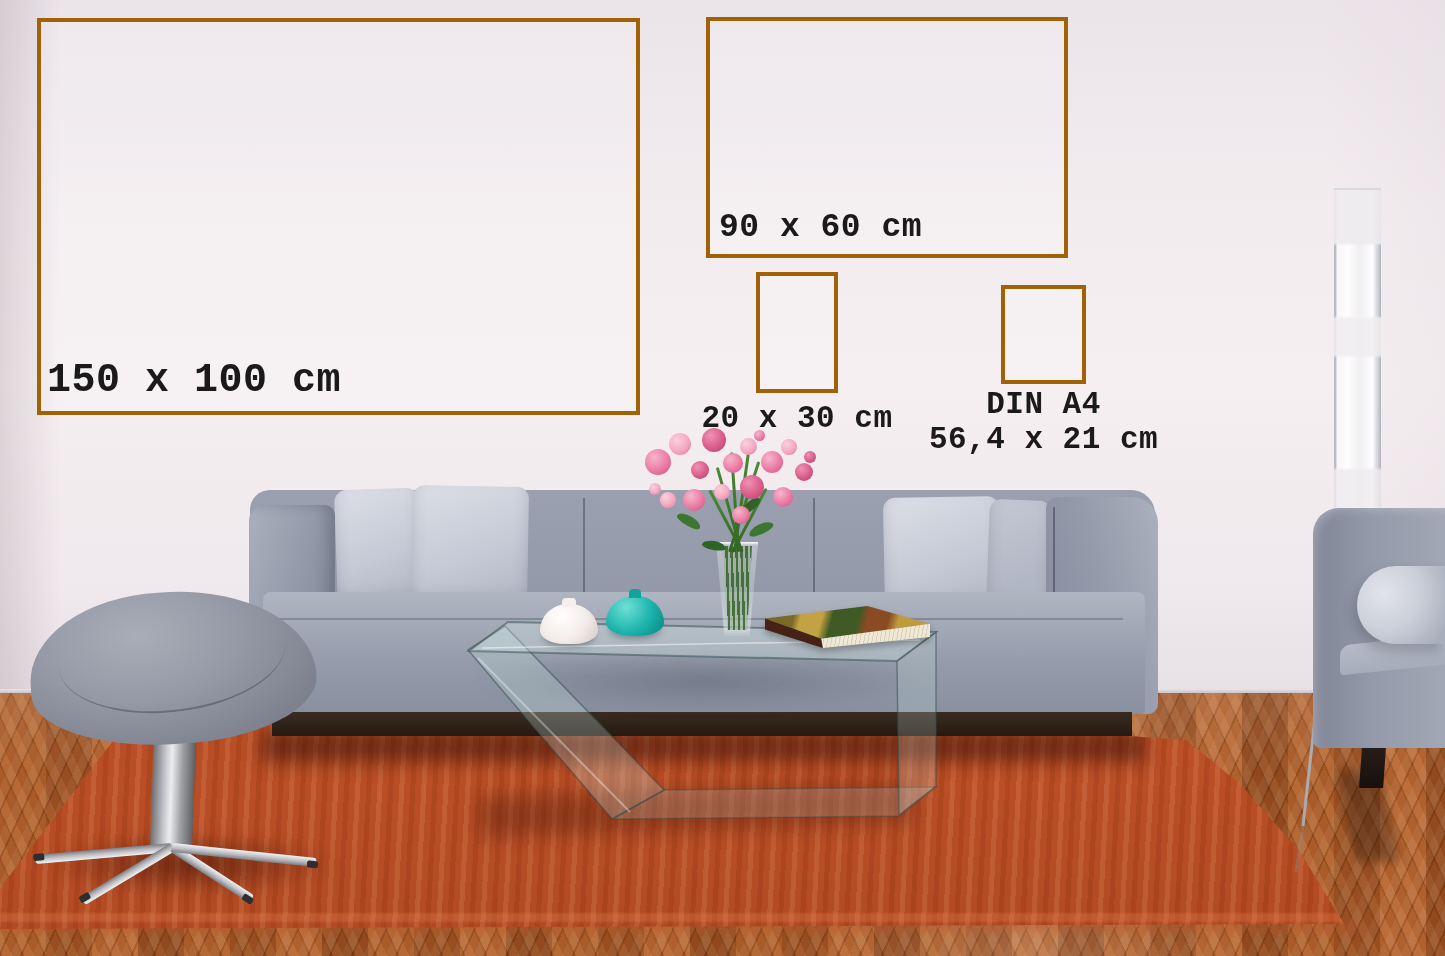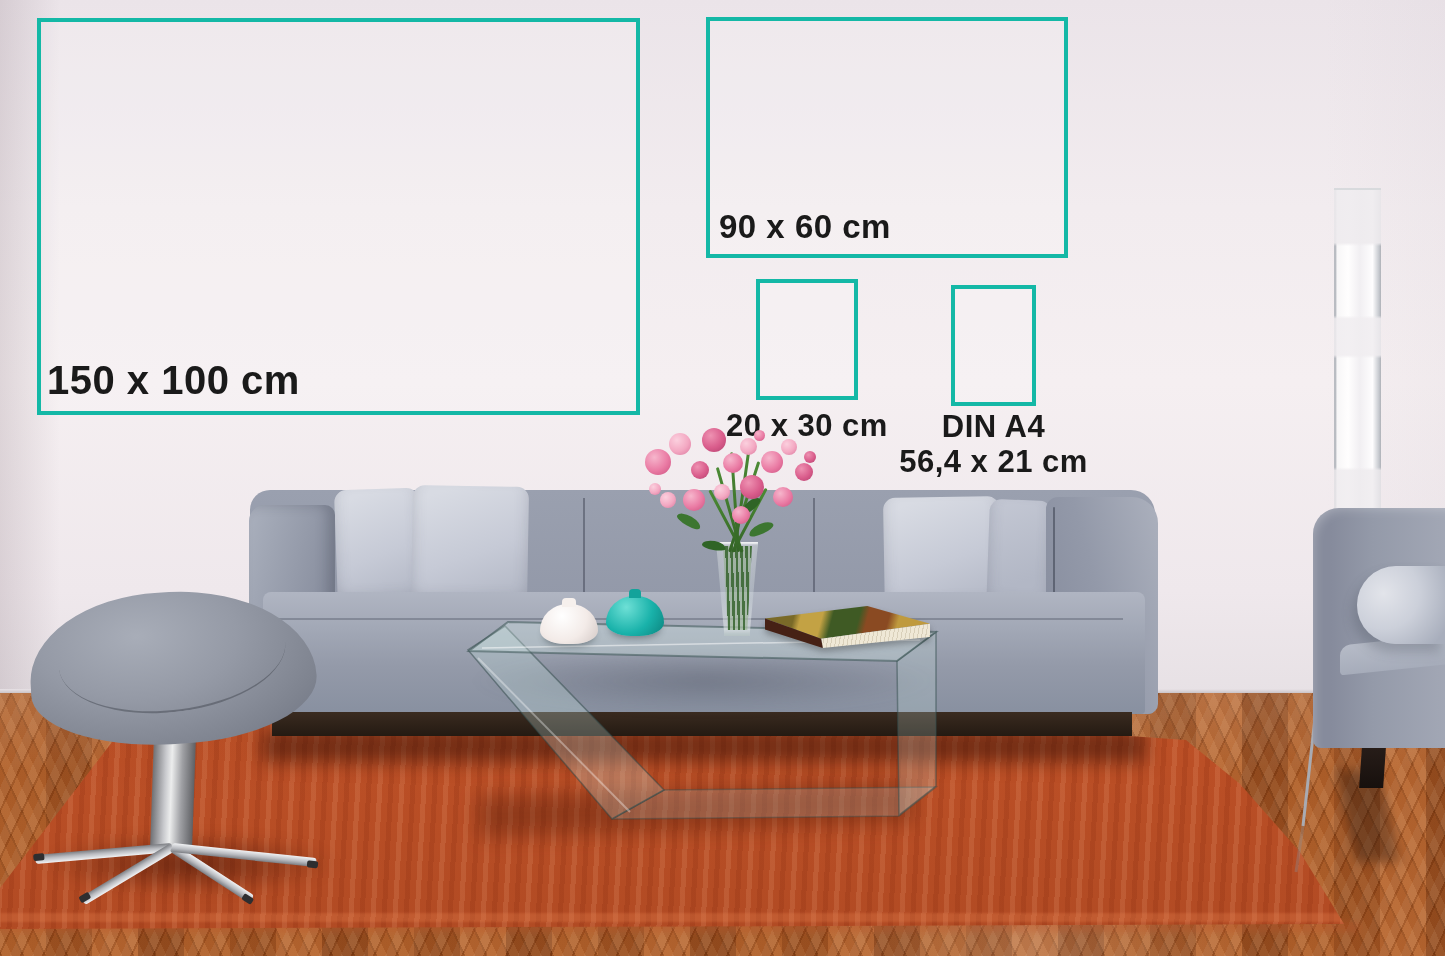--- a/index.html
+++ b/index.html
@@ -39,25 +39,25 @@
   .rug-top-shadow{left:150px;top:690px;width:1040px;height:28px;
     background:linear-gradient(180deg,rgba(60,15,5,.45),rgba(60,15,5,0));filter:blur(2px);}
   .shadow-sofa{left:262px;top:730px;width:884px;height:32px;background:rgba(45,12,4,.5);filter:blur(9px);}
   .shadow-table{left:478px;top:788px;width:436px;height:42px;background:rgba(70,20,6,.35);
     filter:blur(10px);transform:rotate(-2deg);}
   .shadow-ottoman{left:40px;top:832px;width:300px;height:64px;
     background:radial-gradient(ellipse,rgba(55,14,4,.55),transparent 70%);filter:blur(6px);}
   .rug-binding{left:0;top:913px;width:1350px;height:9px;background:rgba(232,132,82,.28);filter:blur(1px);}
 
   
-  .frame{position:absolute;box-sizing:border-box;border:4px solid #14b8a6;background:rgba(255,255,255,.16);}
+  .frame{position:absolute;box-sizing:border-box;border:4px solid #a16207;background:rgba(255,255,255,.16);font-family:Liberation Mono, monospace;}
   .f1{left:37px;top:18px;width:603px;height:397px;}
   .f2{left:706px;top:17px;width:362px;height:241px;}
-  .f3{left:756px;top:279px;width:102px;height:121px;}
-  .f4{left:951px;top:285px;width:85px;height:121px;}
+  .f3{left:756px;top:272px;width:82px;height:121px;}
+  .f4{left:1001px;top:285px;width:85px;height:99px;}
   .f5{left:1116px;top:171px;width:161px;height:241px;}
   .lbl{position:absolute;font-weight:700;color:#1a1a1a;white-space:nowrap;letter-spacing:.5px;}
   .lbl-in1{left:6px;bottom:8px;font-size:40px;}
   .lbl-in2{left:9px;bottom:8px;font-size:33px;}
   .lbl-below{left:50%;transform:translateX(-50%);text-align:center;font-size:31px;}
   .f3 .lbl-below{top:calc(100% + 12px);}
   .f4 .lbl-below{top:calc(100% + 8px);line-height:1.12;}
   .f5 .lbl-below{top:calc(100% + 14px);}
 
   

